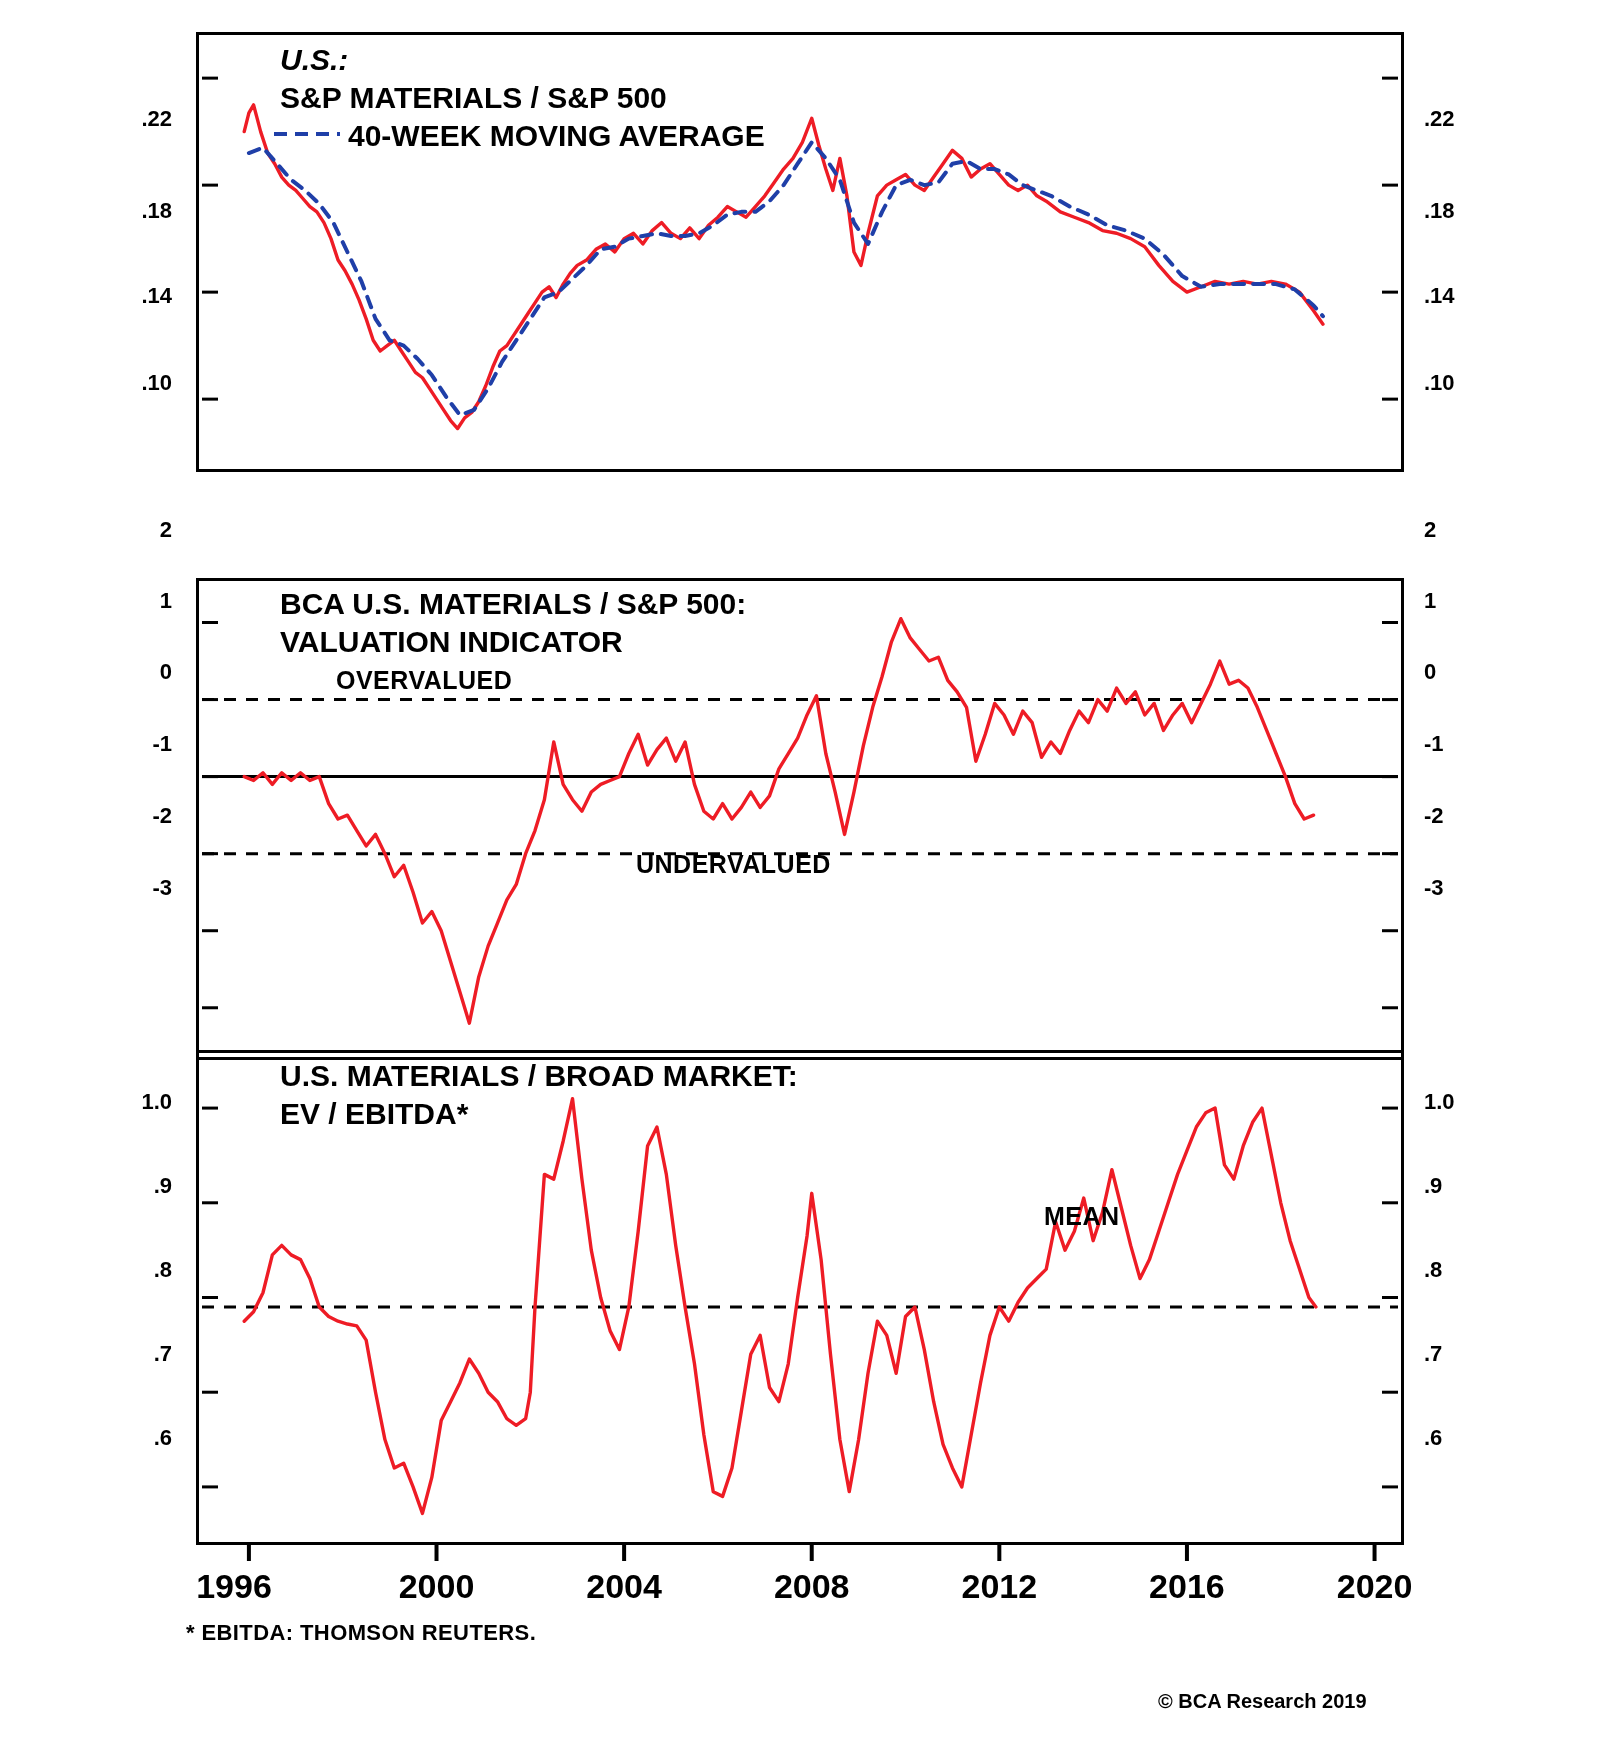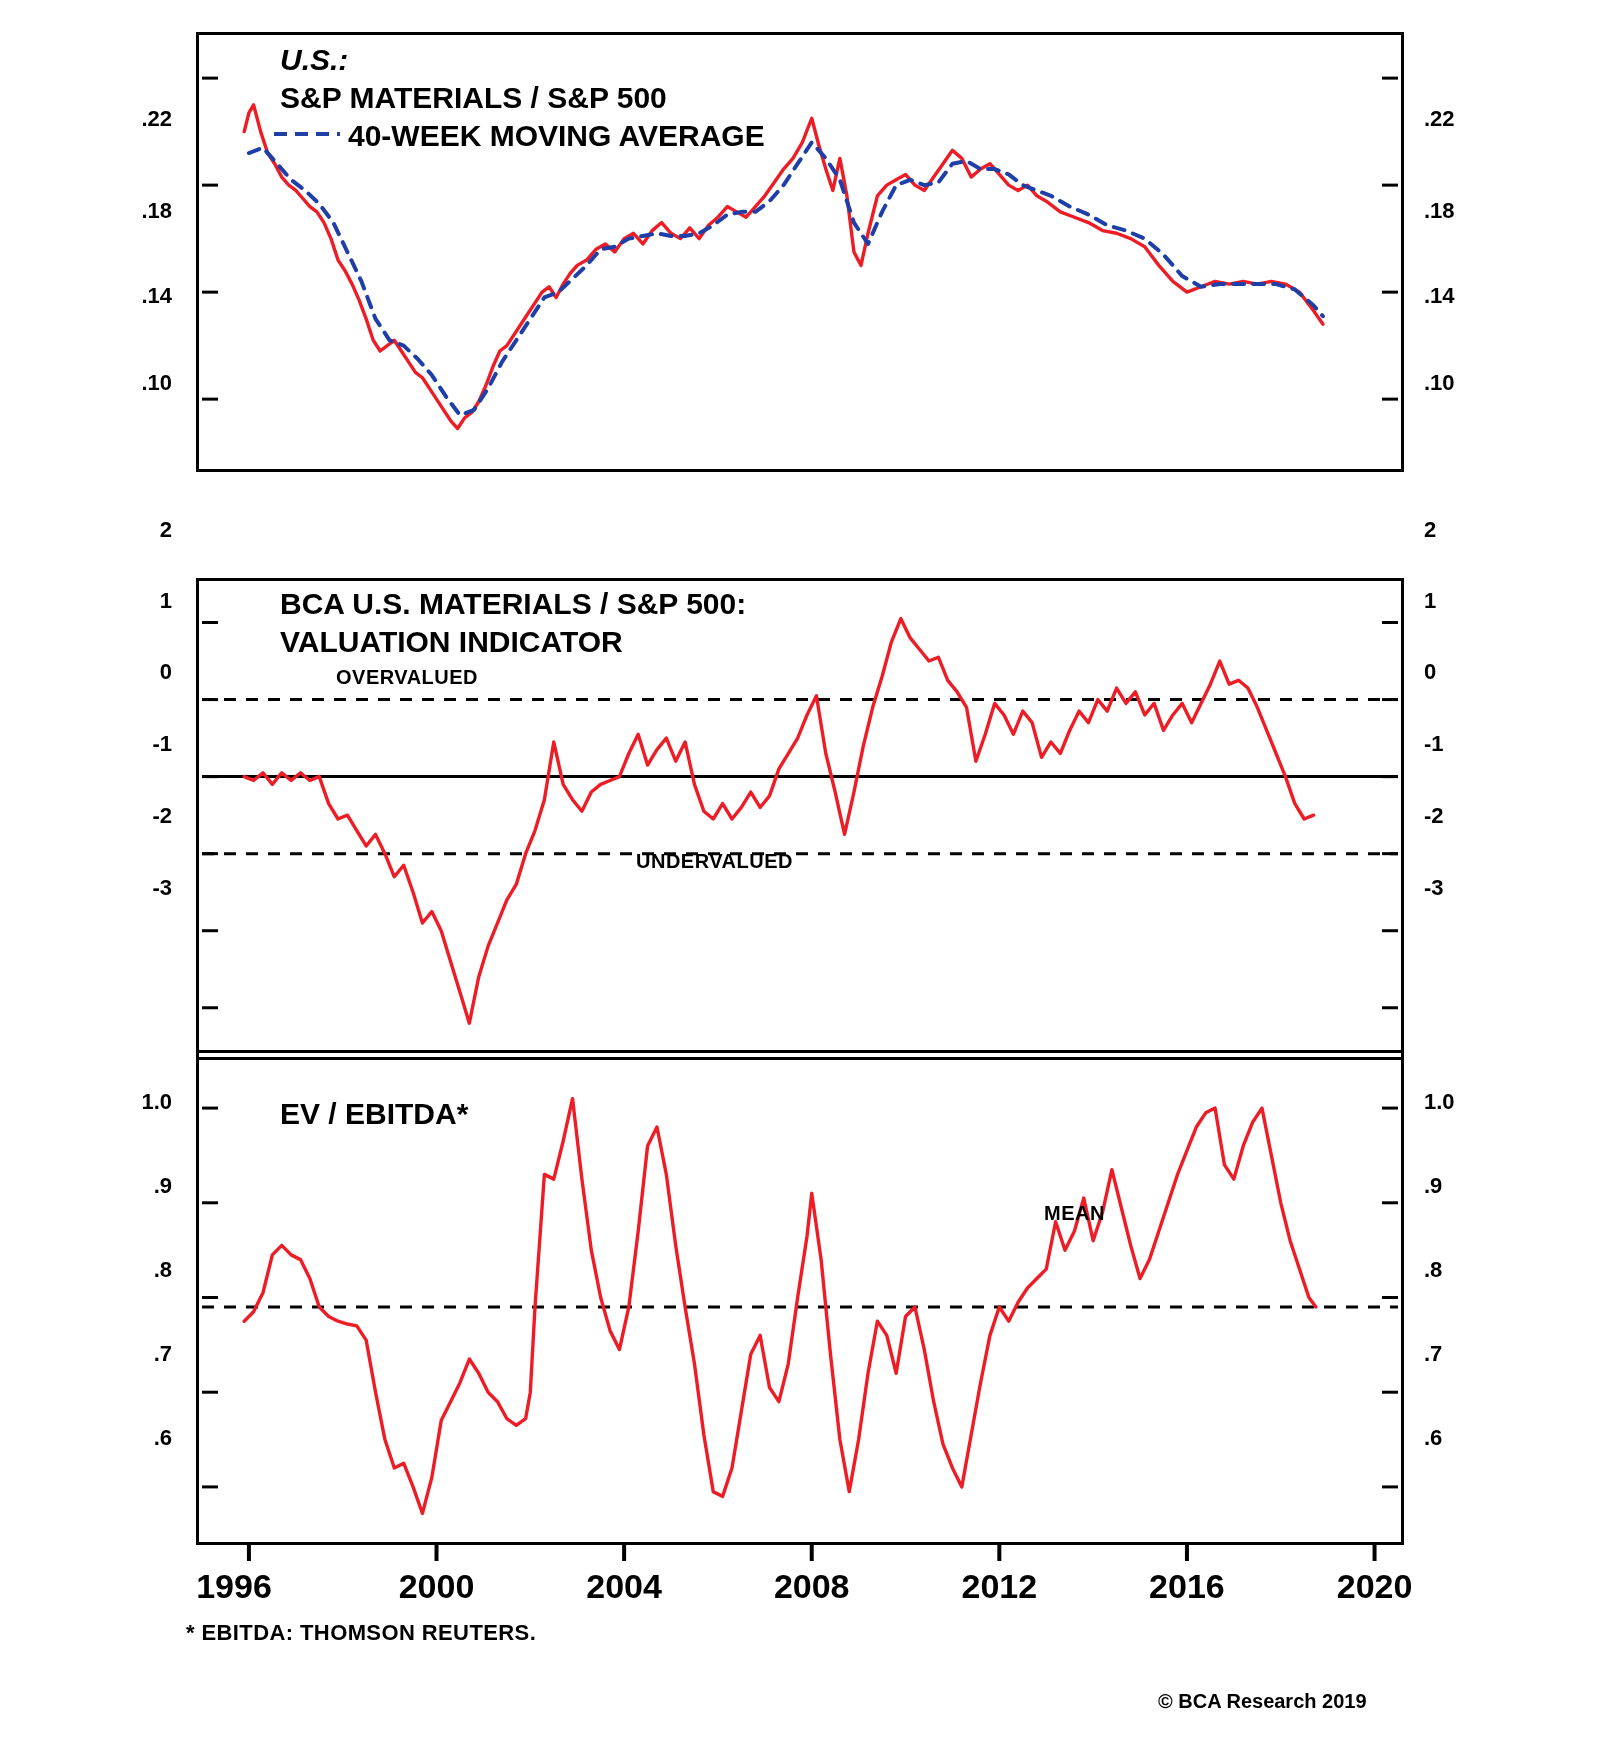--- a/index.html
+++ b/index.html
@@ -8,21 +8,21 @@
 
   .panel{position:absolute;}
   .frame{position:absolute;border:3px solid #000;box-sizing:border-box;}
   .plotsvg{position:absolute;left:0;top:0;}
 
   .ytick{position:absolute;font-size:22px;font-weight:bold;line-height:1;white-space:nowrap;}
   .ytick.left{text-align:right;}
   .ytick.right{text-align:left;}
 
   .title{position:absolute;font-size:30px;font-weight:bold;line-height:1.22;white-space:pre;}
-  .smalllabel{position:absolute;font-size:20px;font-weight:bold;letter-spacing:.5px;white-space:nowrap;}
+  .smalllabel{position:absolute;font-size:25px;font-weight:bold;letter-spacing:.5px;white-space:nowrap;}
 
   .legend-dash{position:absolute;}
 
   .xaxis{position:absolute;}
   .xtick{position:absolute;font-size:34px;font-weight:bold;text-align:center;}
 
   .footnote{position:absolute;font-size:22px;font-weight:bold;letter-spacing:.4px;white-space:nowrap;}
   .copyright{position:absolute;font-size:20px;font-weight:bold;white-space:nowrap;}
 </style>
 </head>
@@ -114,20 +114,21 @@
         <line x1="1202" y1="152.79411764705878" x2="1186" y2="152.79411764705878" stroke="#000" stroke-width="3"></line>
         <line x1="6" y1="247.49999999999994" x2="22" y2="247.49999999999994" stroke="#000" stroke-width="3"></line>
         <line x1="1202" y1="247.49999999999994" x2="1186" y2="247.49999999999994" stroke="#000" stroke-width="3"></line>
         <line x1="6" y1="342.2058823529412" x2="22" y2="342.2058823529412" stroke="#000" stroke-width="3"></line>
         <line x1="1202" y1="342.2058823529412" x2="1186" y2="342.2058823529412" stroke="#000" stroke-width="3"></line>
         <line x1="6" y1="436.9117647058824" x2="22" y2="436.9117647058824" stroke="#000" stroke-width="3"></line>
         <line x1="1202" y1="436.9117647058824" x2="1186" y2="436.9117647058824" stroke="#000" stroke-width="3"></line>
         <path d="M48.21,271.18 L57.59,261.71 L66.97,242.76 L76.35,204.88 L85.73,195.41 L95.11,204.88 L104.49,209.62 L113.87,228.56 L123.25,256.97 L132.64,266.44 L142.02,271.18 L151.40,274.02 L160.78,275.91 L170.16,290.12 L179.54,342.21 L188.92,389.56 L198.30,417.97 L207.68,413.24 L217.06,436.91 L226.44,463.43 L235.82,427.44 L245.20,370.62 L254.58,351.68 L263.96,332.74 L273.34,309.06 L282.72,323.26 L292.10,342.21 L301.48,351.68 L310.86,368.72 L320.24,375.35 L329.62,368.72 L334.31,342.21 L339.00,256.97 L348.38,124.38 L357.76,129.12 L367.15,91.24 L376.53,48.62 L385.91,129.12 L395.29,200.15 L404.67,247.50 L414.05,280.65 L423.43,299.59 L432.81,256.97 L442.19,181.21 L451.57,95.97 L460.95,77.03 L470.33,124.38 L479.71,195.41 L489.09,256.97 L498.47,313.79 L507.85,384.82 L517.23,441.65 L526.61,446.38 L535.99,417.97 L545.37,361.15 L554.75,304.32 L564.13,285.38 L573.51,337.47 L582.89,351.68 L592.27,313.79 L601.65,247.50 L611.04,185.94 L615.73,143.32 L625.11,209.62 L634.49,304.32 L643.87,389.56 L653.25,441.65 L662.63,389.56 L672.01,323.26 L681.39,271.18 L690.77,285.38 L700.15,323.26 L709.53,266.44 L718.91,256.97 L728.29,299.59 L737.67,351.68 L747.05,394.29 L756.43,417.97 L765.81,436.91 L775.19,384.82 L784.57,332.74 L793.95,285.38 L803.33,256.97 L812.71,271.18 L822.09,252.24 L831.47,238.03 L840.85,228.56 L850.24,219.09 L859.62,171.74 L869.00,200.15 L878.38,181.21 L887.76,148.06 L897.14,190.68 L906.52,162.26 L915.90,119.65 L925.28,157.53 L934.66,195.41 L944.04,228.56 L953.42,209.62 L962.80,181.21 L972.18,152.79 L981.56,124.38 L990.94,100.71 L1000.32,77.03 L1009.70,62.82 L1019.08,58.09 L1028.46,114.91 L1037.84,129.12 L1047.22,95.97 L1056.60,72.29 L1065.98,58.09 L1075.36,105.44 L1084.75,152.79 L1094.13,190.68 L1103.51,219.09 L1112.89,247.50 L1119.92,256.97 " fill="none" stroke="#ee1c25" stroke-width="3.4" stroke-linejoin="round" stroke-linecap="round"></path>
       </svg>
 
+    <div class="title" style="left:84px;top:8px;">U.S. MATERIALS / BROAD MARKET:</div>
     <div class="title" style="left:84px;top:46px;">EV / EBITDA*</div>
     <div class="smalllabel" style="left:848px;top:152px;">MEAN</div>
   </div>
 
   <div class="ytick left" style="left:92px;top:1091px;width:80px;">1.0</div>
   <div class="ytick left" style="left:92px;top:1175px;width:80px;">.9</div>
   <div class="ytick left" style="left:92px;top:1259px;width:80px;">.8</div>
   <div class="ytick left" style="left:92px;top:1343px;width:80px;">.7</div>
   <div class="ytick left" style="left:92px;top:1427px;width:80px;">.6</div>
 

